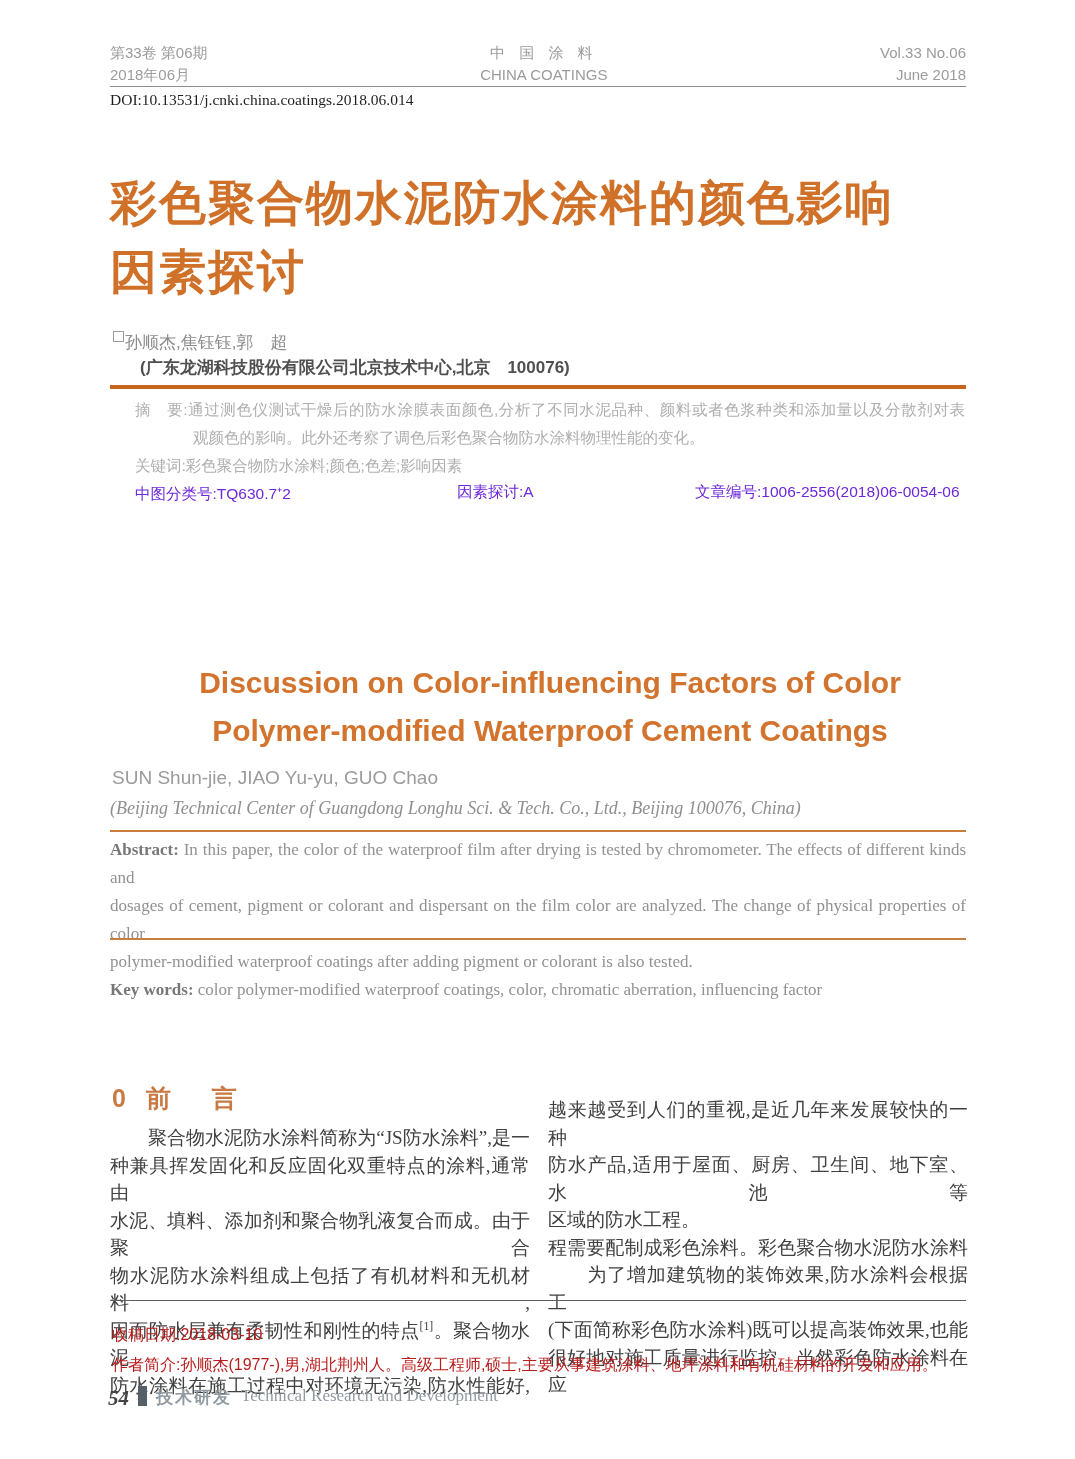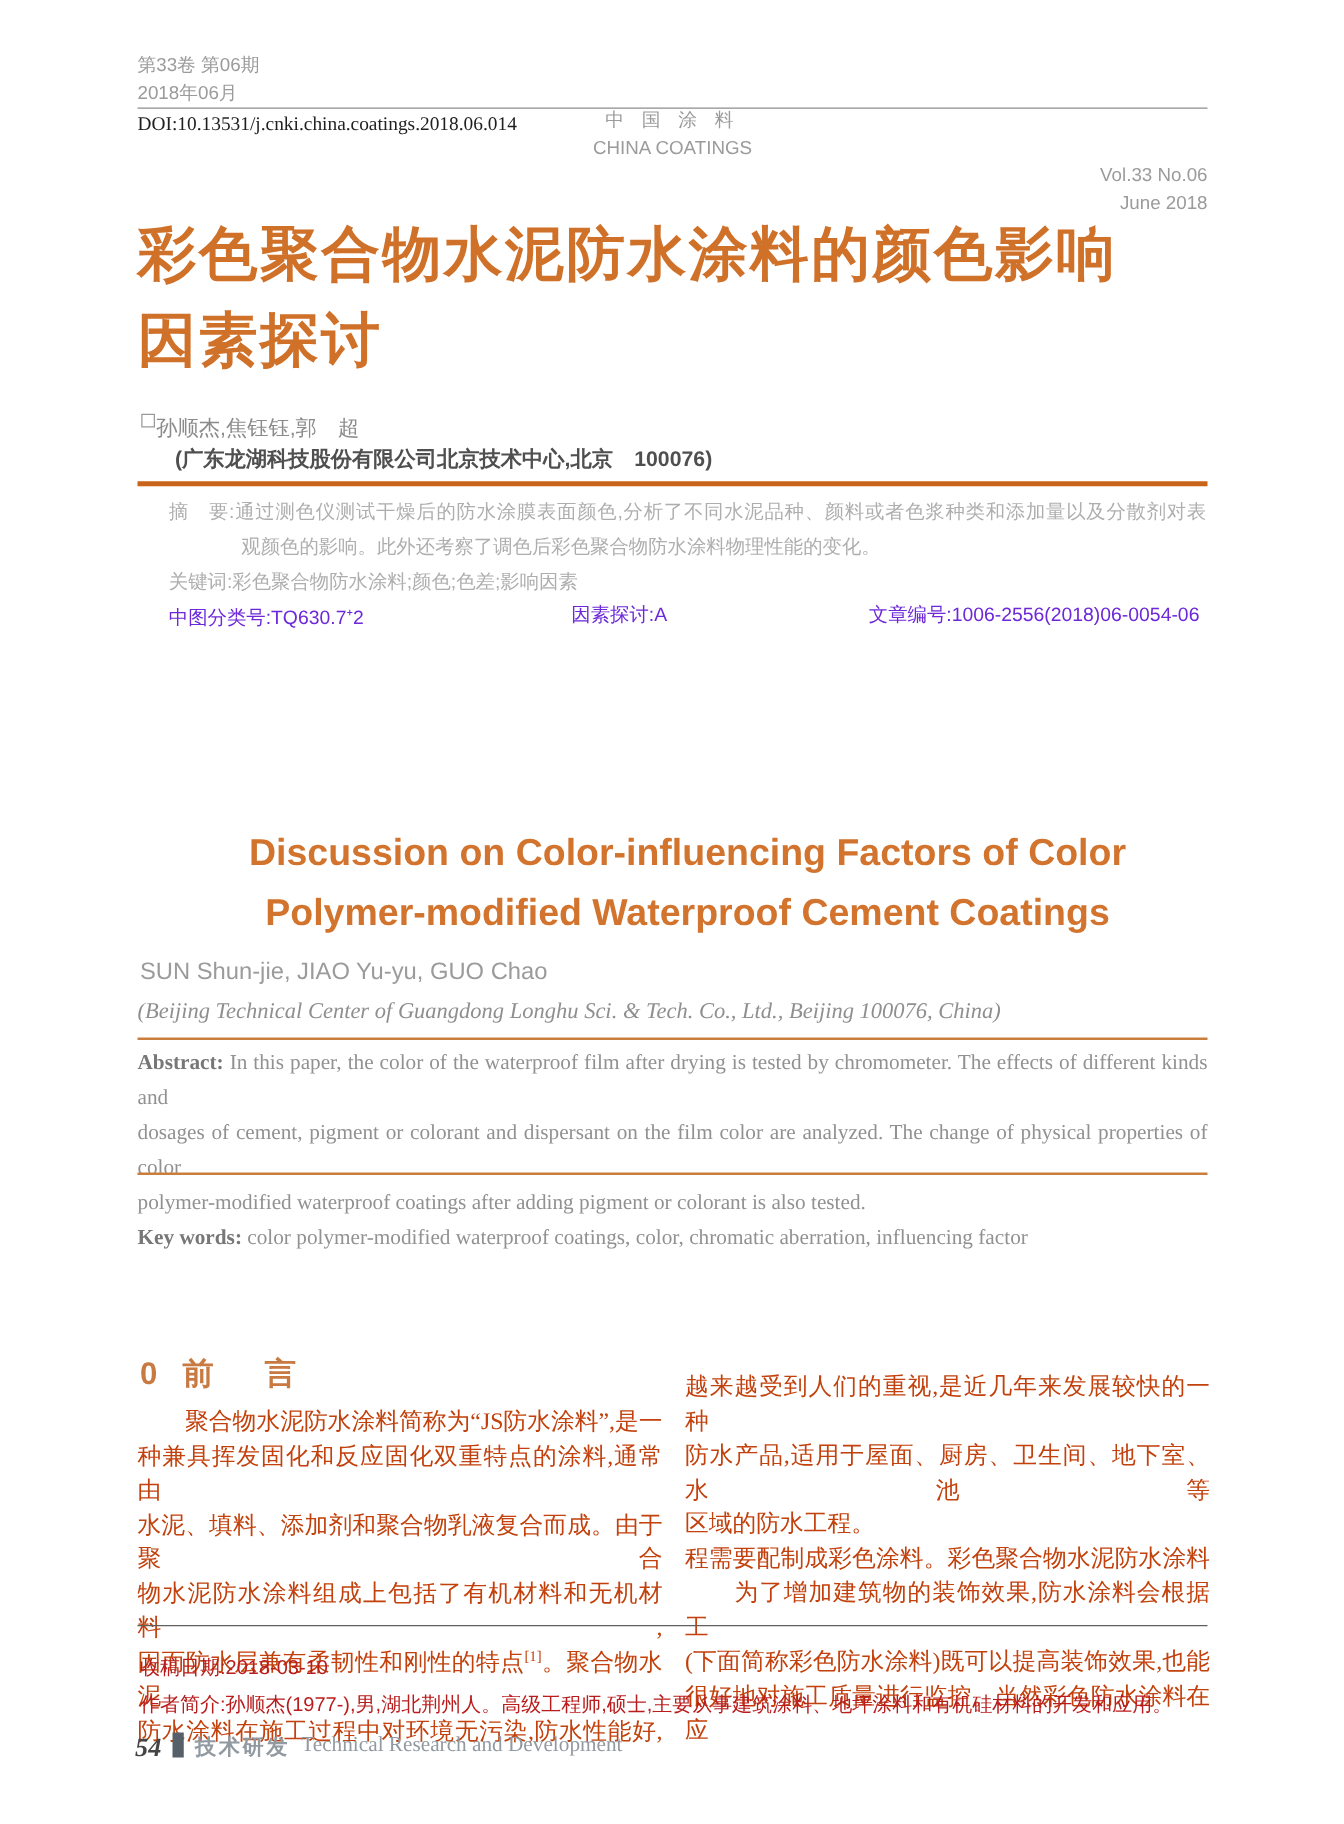--- a/index.html
+++ b/index.html
@@ -6,21 +6,21 @@
   html,body { background:#ffffff; }
   .page {
     position:relative; width:1075px; height:1459px; margin:0 auto;
     background:#ffffff; overflow:hidden;
     font-family:"Liberation Sans", sans-serif;
   }
   
   .jheader {
     position:absolute; top:42px; left:110px; width:856px;
     display:flex; justify-content:space-between;
-    color:#9b9b9b; font-size:15px; line-height:22px;flex-direction:column;
+    color:#9b9b9b; font-size:15px; line-height:22px;
   }
   .jheader .hcenter { text-align:center; }
   .jheader .hcenter .cnname { letter-spacing:5px; }
   .jheader .hright { text-align:right; }
   .hrule { position:absolute; top:86px; left:110px; width:856px; height:1px; background:#8d8d8d; }
   .doi {
     position:absolute; top:91px; left:110px;
     font-family:"Liberation Serif", serif; font-size:15.5px; color:#1f1f1f;
   }
   
@@ -72,21 +72,21 @@
     font-family:"Liberation Serif", serif; font-size:17px; color:#919191;
   }
   .en-abstract .bline { line-height:28px; }
   .en-abstract b { color:#777777; }
   
   .sec-heading { position:absolute; top:1082px; left:112px; font-size:25px; font-weight:bold; color:#c87a42; }
   .sec-heading .sec-title { letter-spacing:17px; margin-left:20px; }
   
   .bodycol {
     position:absolute; width:420px;
-    font-family:"Liberation Serif", serif; font-size:19px; color:#c2410c;
+    font-family:"Liberation Serif", serif; font-size:19px; color:#404040;
   }
   .bodycol .bline { line-height:27.5px; }
   .col-left  { top:1124px; left:110px; }
   .col-right { top:1096px; left:548px; }
   
   .bline { text-align:justify; text-align-last:justify; }
   .bline.line-end { text-align-last:left; }
   .bline.indent { padding-left:58px; }
   sup { font-size:0.62em; vertical-align:super; line-height:0; }
   

